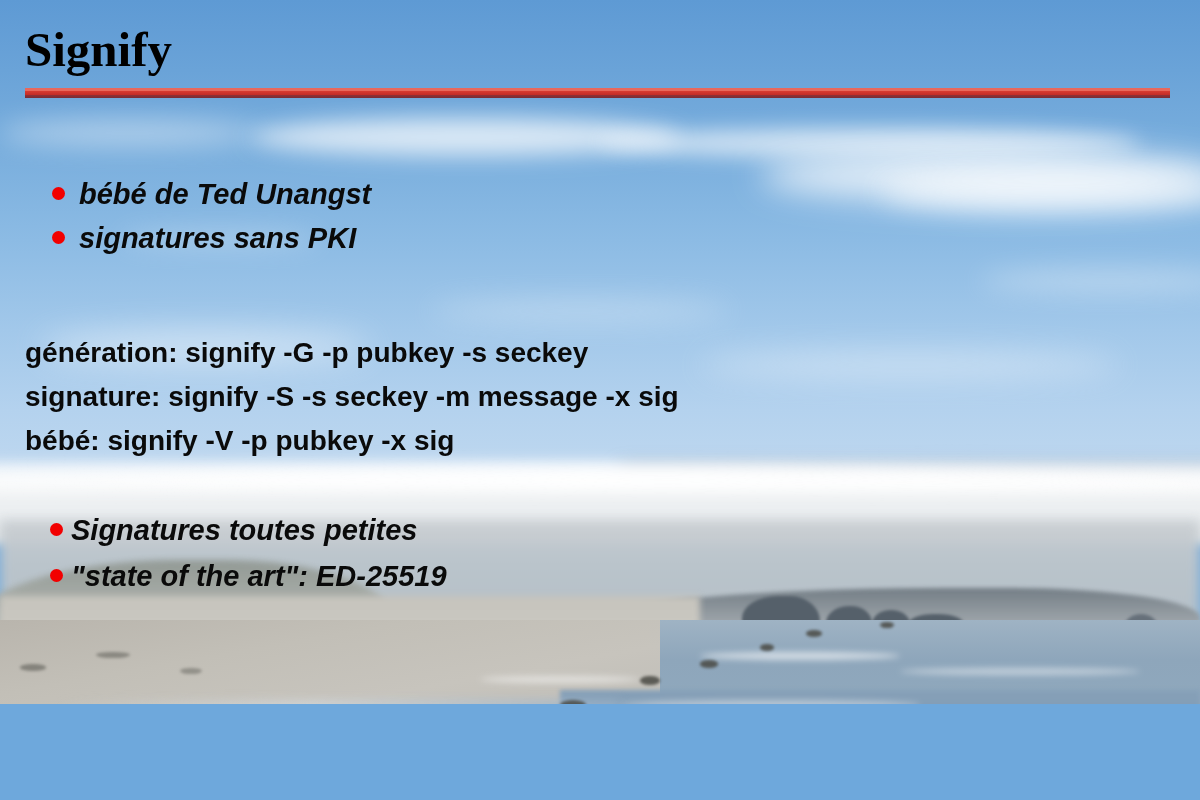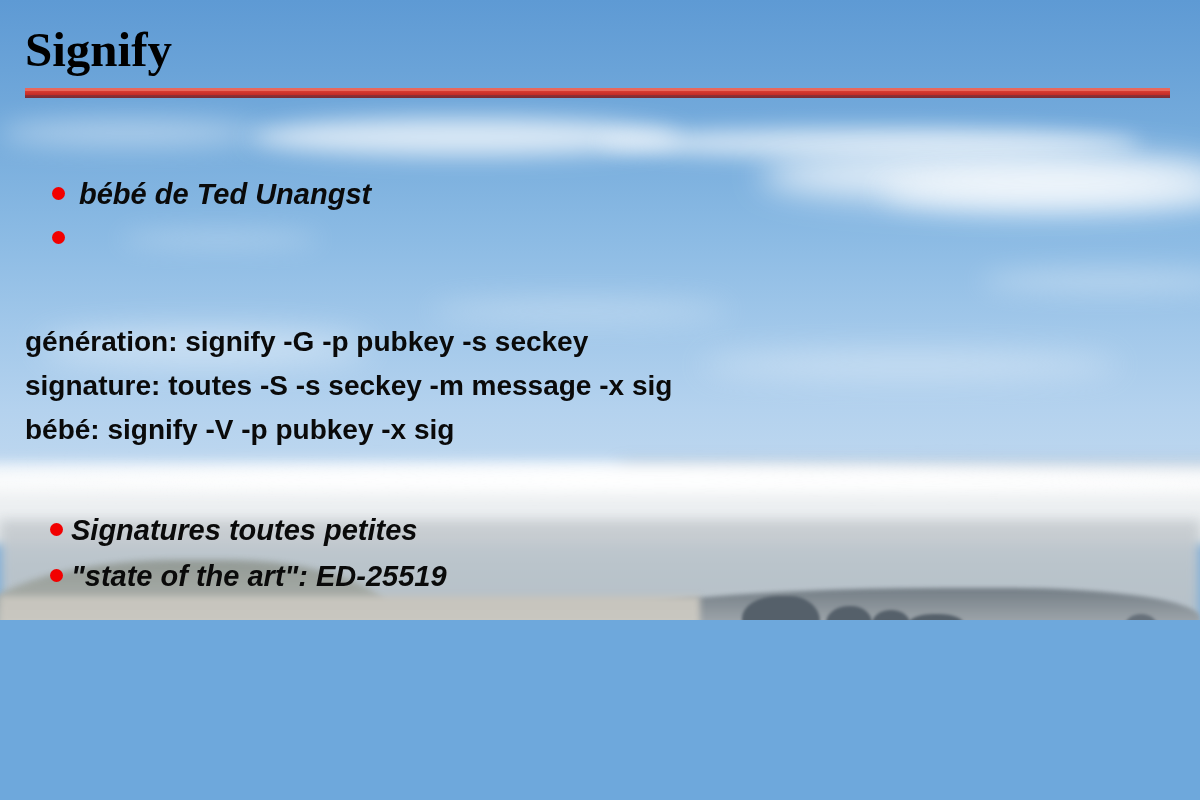--- a/index.html
+++ b/index.html
@@ -1,21 +1,21 @@
 <!DOCTYPE html>
 <html><head>
 <meta charset="utf-8">
 <style>
   html,body{margin:0;padding:0;}
   body{
     width:1200px;height:800px;overflow:hidden;
     font-family:"Liberation Sans", sans-serif;
     background:#6ea8dc;
   }
-  .slide{position:relative;width:1200px;height:620px;overflow:hidden;}
+  .slide{position:relative;width:1200px;height:704px;overflow:hidden;}
 
   
   .photo{position:absolute;inset:0;}
 
   .sky{
     position:absolute;left:0;top:0;width:1200px;height:500px;
     background:linear-gradient(180deg,
       #5e9ad4 0%, #6aa3d8 14%, #79aedd 30%,
       #8cbbe4 48%, #a2c8ea 66%, #b4d2ee 82%, #c3daf0 100%);
   }
@@ -154,21 +154,21 @@
   }
   .group-top .btext{margin-left:14px;}
   .group-bottom .btext{margin-left:8px;}
   .btext{
     font-family:"Liberation Sans", sans-serif;
     font-weight:bold;font-size:29px;line-height:36px;color:#0a0a0a;
     white-space:nowrap;
     font-style:italic;
   }
 
-  .cmds{position:absolute;left:25px;top:320px;}
+  .cmds{position:absolute;left:25px;top:331px;}
   .cmd{
     font-family:"Liberation Sans", sans-serif;
     font-weight:bold;font-size:28px;line-height:44px;color:#0a0a0a;
     white-space:nowrap;
   }
 </style>
 </head>
 <body>
 
 <div class="slide">
@@ -233,26 +233,27 @@
   <div class="title">Signify</div>
   <div class="rule"></div>
 
   <div class="bullets group-top">
     <div class="bullet">
       <span class="dot"></span>
       <span class="btext">bébé de Ted Unangst</span>
     </div>
     <div class="bullet">
       <span class="dot"></span>
+      <span class="btext">signatures sans PKI</span>
     </div>
   </div>
 
   <div class="cmds">
     <div class="cmd">génération: signify -G -p pubkey -s seckey</div>
-    <div class="cmd">signature: toutes -S -s seckey -m message -x sig</div>
+    <div class="cmd">signature: signify -S -s seckey -m message -x sig</div>
     <div class="cmd">bébé: signify -V -p pubkey -x sig</div>
   </div>
 
   <div class="bullets group-bottom">
     <div class="bullet">
       <span class="dot"></span>
       <span class="btext">Signatures toutes petites</span>
     </div>
     <div class="bullet">
       <span class="dot"></span>

